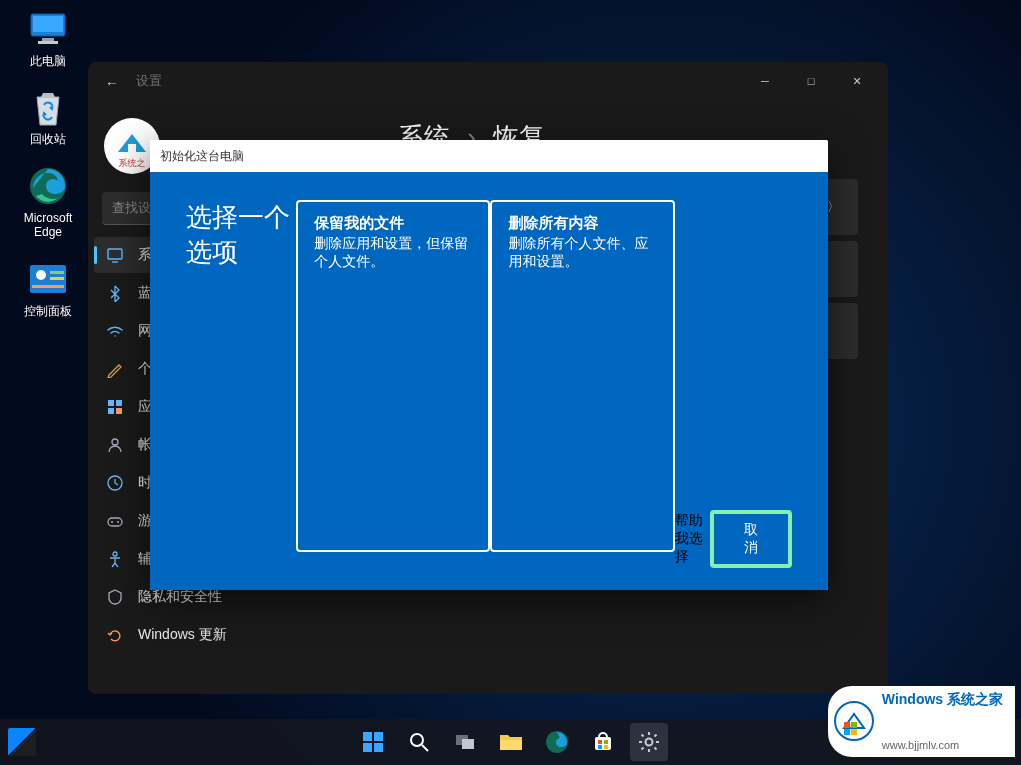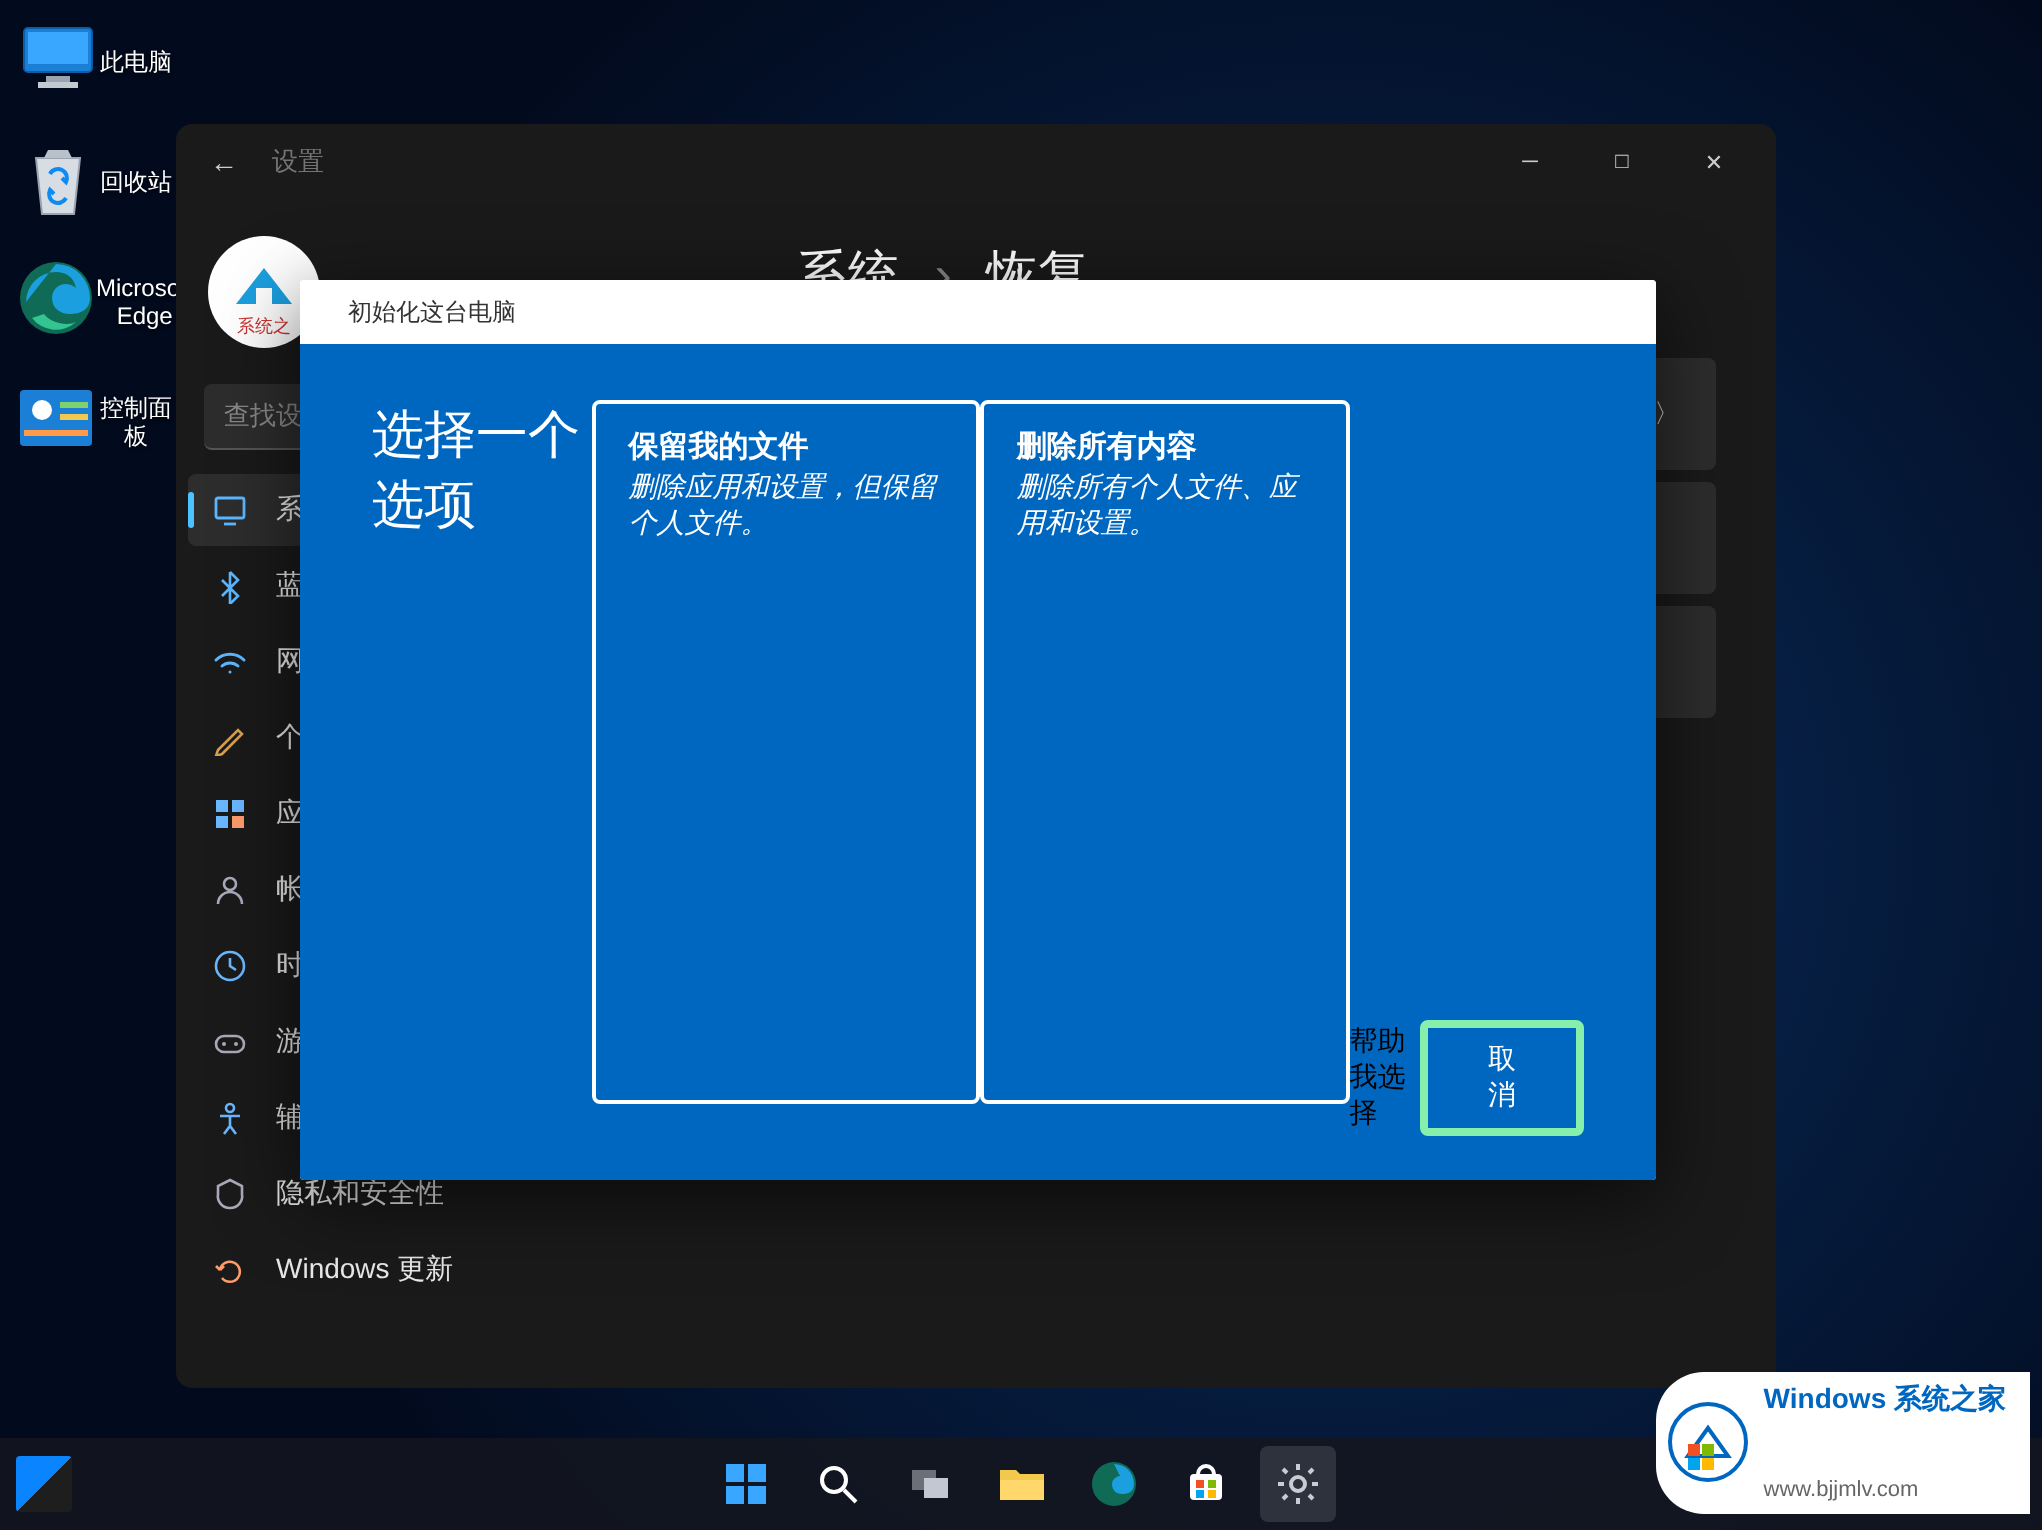--- a/index.html
+++ b/index.html
@@ -1,20 +1,20 @@
 <!DOCTYPE html>
 <html><head>
 <meta charset="utf-8">
 <style>
   * { margin: 0; padding: 0; box-sizing: border-box; font-family: "Segoe UI", "Microsoft YaHei", sans-serif; }
   body { width: 1021px; height: 765px; background: radial-gradient(circle at 65% 55%, #0b3b7a 0%, #061e42 30%, #020a1d 70%); overflow: hidden; position: relative; color: #fff; }
   
   
   .desktop { position: absolute; top: 8px; left: 8px; width: 80px; }
-  .desktop-icon { display: flex; flex-direction: row; align-items: center; margin-bottom: 18px; cursor: pointer; }
+  .desktop-icon { display: flex; flex-direction: column; align-items: center; margin-bottom: 18px; cursor: pointer; }
   .desktop-icon .icon-box { width: 42px; height: 42px; display: flex; align-items: center; justify-content: center; }
   .desktop-icon .label { font-size: 12px; color: #fff; text-align: center; margin-top: 4px; text-shadow: 0 1px 2px rgba(0,0,0,.8); line-height: 1.2; }
   
   
   .settings-window { position: absolute; top: 62px; left: 88px; width: 800px; height: 632px; background: #1a1a1a; border-radius: 8px; overflow: hidden; }
   .settings-titlebar { height: 38px; display: flex; align-items: center; padding: 0 8px; }
   .settings-titlebar .back { width: 32px; text-align: center; color: #ccc; font-size: 14px; cursor: pointer; }
   .settings-titlebar .title { margin-left: 8px; font-size: 13px; color: #737373; }
   .settings-titlebar .win-controls { margin-left: auto; display: flex; }
   .settings-titlebar .win-controls span { width: 46px; height: 32px; display: flex; align-items: center; justify-content: center; color: #ccc; cursor: pointer; font-size: 11px; }
@@ -32,26 +32,26 @@
   
   .settings-main { flex: 1; padding: 10px 30px; }
   .breadcrumb { font-size: 26px; color: #fff; margin: 10px 0 24px; }
   .breadcrumb .sep { color: #888; margin: 0 10px; }
   .setting-row { background: #2d2d2d; border-radius: 4px; height: 56px; margin-bottom: 6px; display: flex; align-items: center; justify-content: flex-end; padding: 0 18px; }
   .chevron { color: #ccc; font-size: 13px; }
   .feedback-row { padding: 14px 4px; display: flex; align-items: center; gap: 12px; color: #b8b8b8; font-size: 14px; margin-top: 12px; }
   
   
   .reset-dialog { position: absolute; top: 140px; left: 150px; width: 678px; height: 450px; background: #fff; border-radius: 2px; box-shadow: 0 10px 40px rgba(0,0,0,.6); overflow: hidden; }
-  .reset-dialog .dlg-title { height: 32px; display: flex; align-items: center; padding: 0 24px; font-size: 12px; color: #333; background: #fff; }
+  .reset-dialog .dlg-title { height: 32px; display: flex; align-items: center; padding: 0 10px; font-size: 12px; color: #333; background: #fff; }
   .reset-dialog .dlg-body { background: #0067c0; height: calc(100% - 32px); padding: 28px 36px 22px; display: flex; flex-direction: row; }
   .reset-dialog .dlg-heading { font-size: 26px; color: #fff; font-weight: 400; margin-bottom: 28px; }
   .reset-option { border: 2px solid #fff; border-radius: 4px; padding: 12px 16px; margin-bottom: 16px; cursor: pointer; }
   .reset-option .opt-title { font-size: 15px; font-weight: 700; color: #fff; }
-  .reset-option .opt-desc { font-size: 14px; color: #fff; margin-top: 2px; font-style: italic; }
+  .reset-option .opt-desc { font-size: 14px; color: #fff; margin-top: 2px; }
   .dlg-footer { margin-top: auto; display: flex; align-items: center; }
   .help-link { color: #000000; font-size: 14px; cursor: pointer; }
   .cancel-btn { margin-left: auto; border: 4px solid #86efac; background: transparent; color: #fff; font-size: 14px; padding: 7px 30px; border-radius: 4px; cursor: pointer; }
   
   
   .taskbar { position: absolute; bottom: 0; left: 0; right: 0; height: 46px; background: rgba(20,22,30,.85); display: flex; align-items: center; }
   .taskbar .left-widget { margin-left: 8px; width: 28px; height: 28px; background: linear-gradient(135deg, #0a84ff 50%, #1e1e1e 50%); border-radius: 2px; cursor: pointer; }
   .taskbar .center { position: absolute; left: 50%; transform: translateX(-50%); display: flex; gap: 8px; }
   .taskbar .tb-icon { width: 38px; height: 38px; display: flex; align-items: center; justify-content: center; cursor: pointer; border-radius: 4px; }
   .taskbar .tb-icon.active { background: rgba(255,255,255,.12); }

